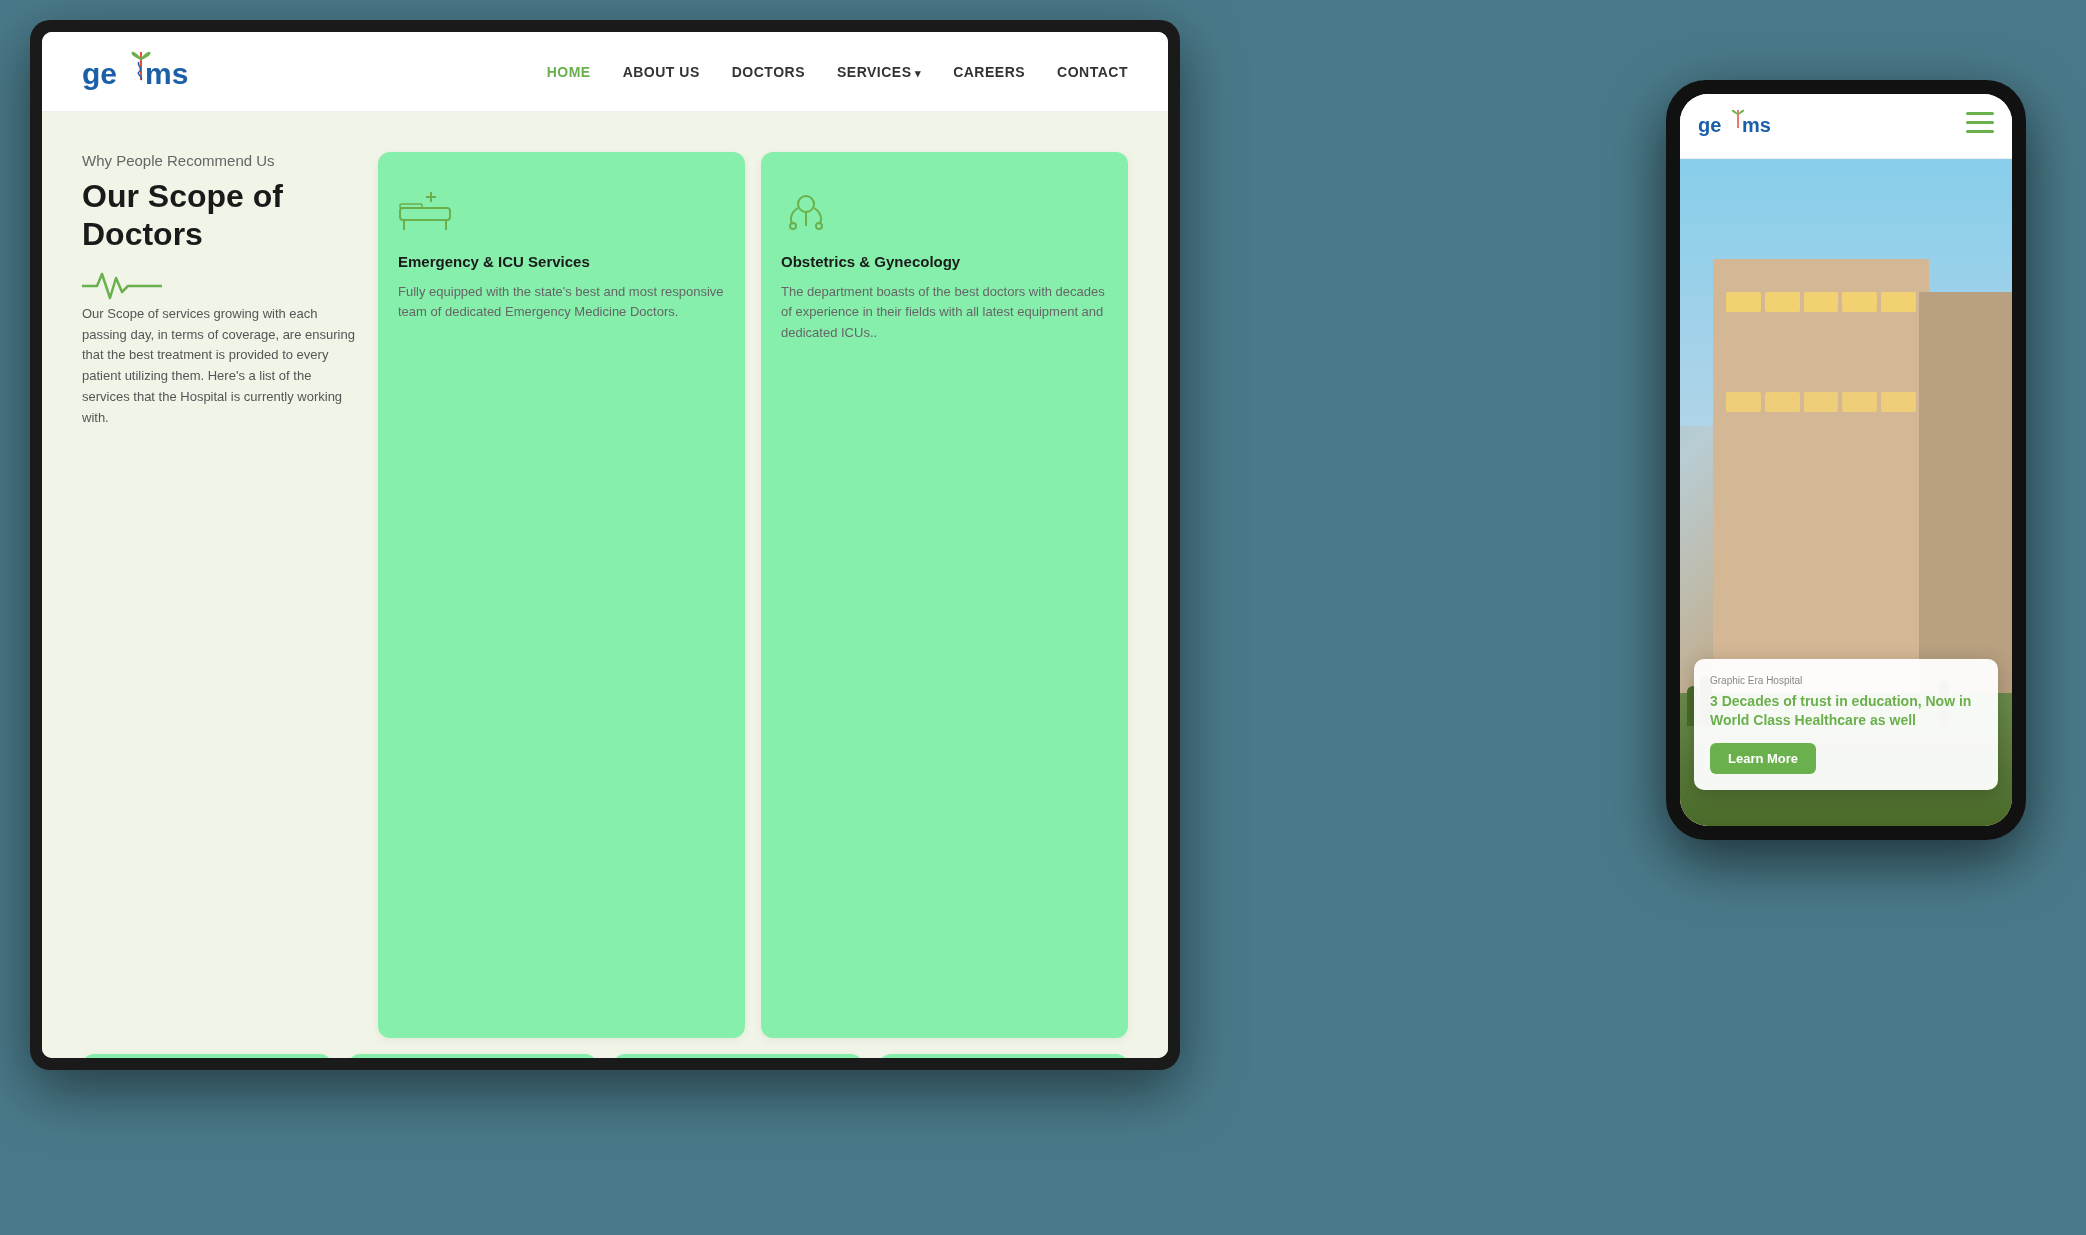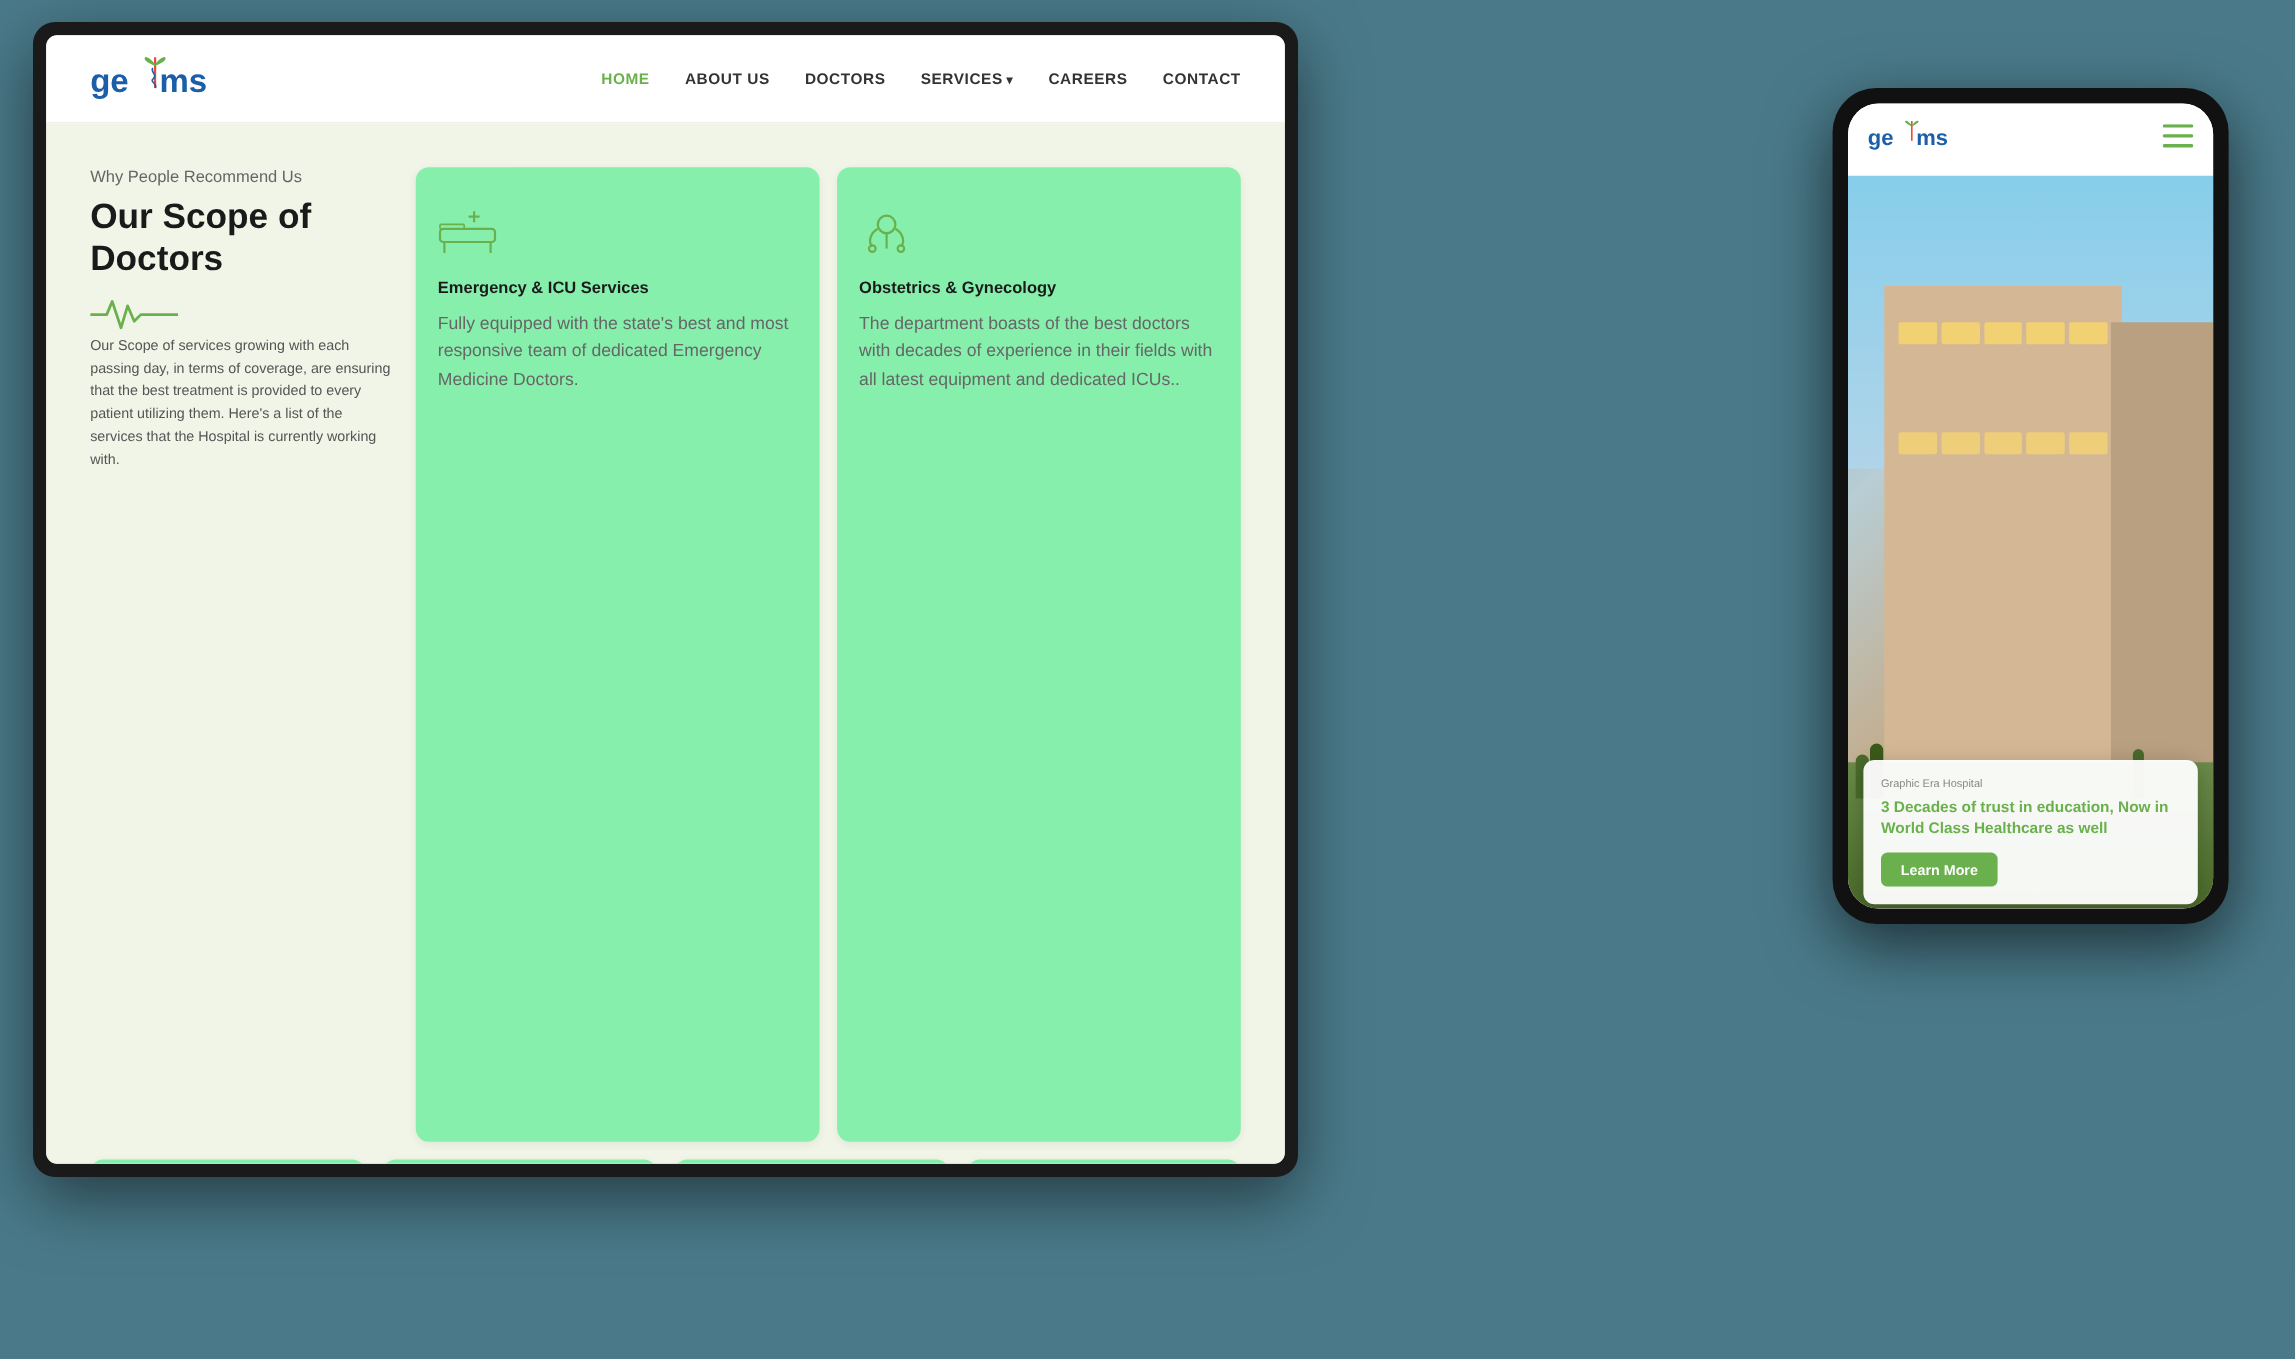--- a/index.html
+++ b/index.html
@@ -117,21 +117,21 @@
       line-height: 1;
     }
     .service-name {
       font-size: 15px;
       font-weight: 700;
       color: #1a1a1a;
       margin-bottom: 10px;
       line-height: 1.3;
     }
     .service-desc {
-      font-size: 16px;
+      font-size: 13px;
       color: #666;
       line-height: 1.6;
     }
 
     .bottom-grid {
       display: grid;
       grid-template-columns: 1fr 1fr 1fr 1fr;
       gap: 16px;
       margin-top: 16px;
     }
@@ -176,21 +176,21 @@
       overflow: hidden;
     }
     .mobile-hero-bg {
       width: 100%;
       height: 100%;
       background: linear-gradient(135deg, #8ab4c0 0%, #b8cdd4 30%, #c4a882 60%, #8a6a4a 100%);
       position: relative;
     }
     .mobile-card {
       position: absolute;
-      bottom: 4px;
+      bottom: 36px;
       left: 14px;
       right: 14px;
       background: rgba(255,255,255,0.95);
       border-radius: 10px;
       padding: 16px;
       box-shadow: 0 4px 20px rgba(0,0,0,0.2);
     }
     .mobile-card-tag {
       font-size: 10px;
       color: #888;

